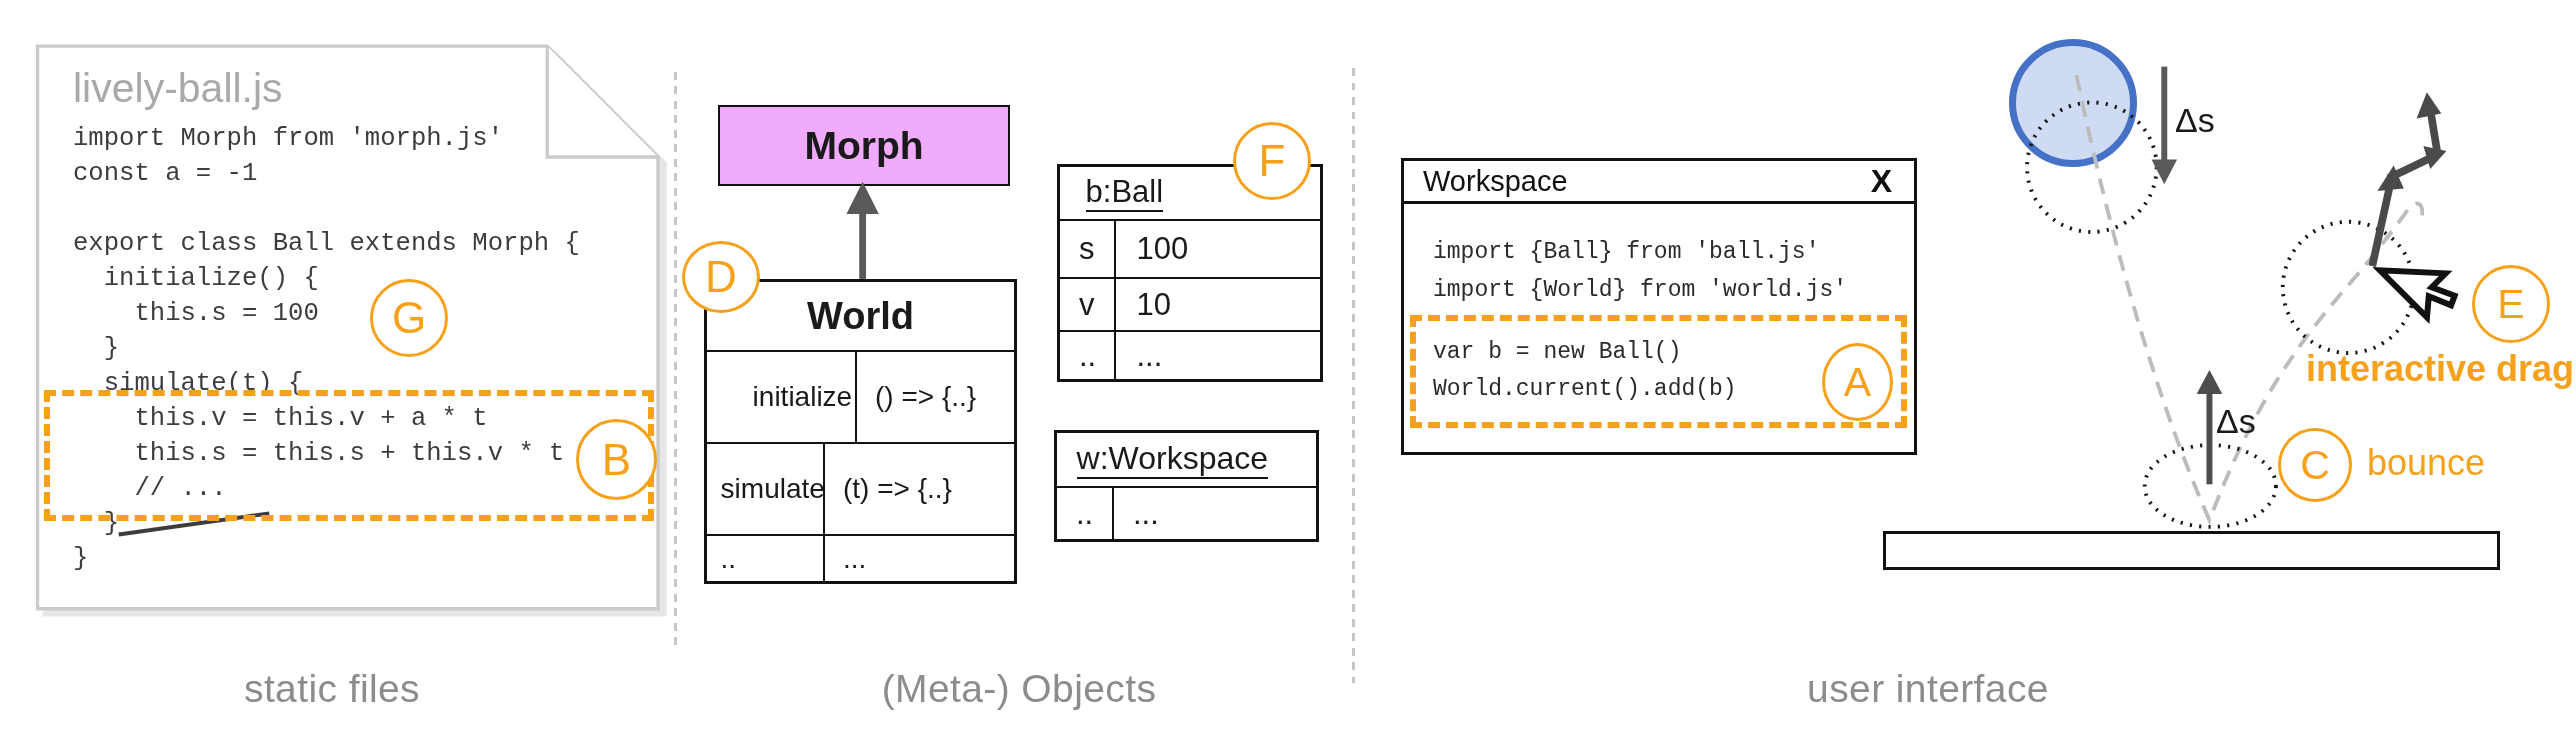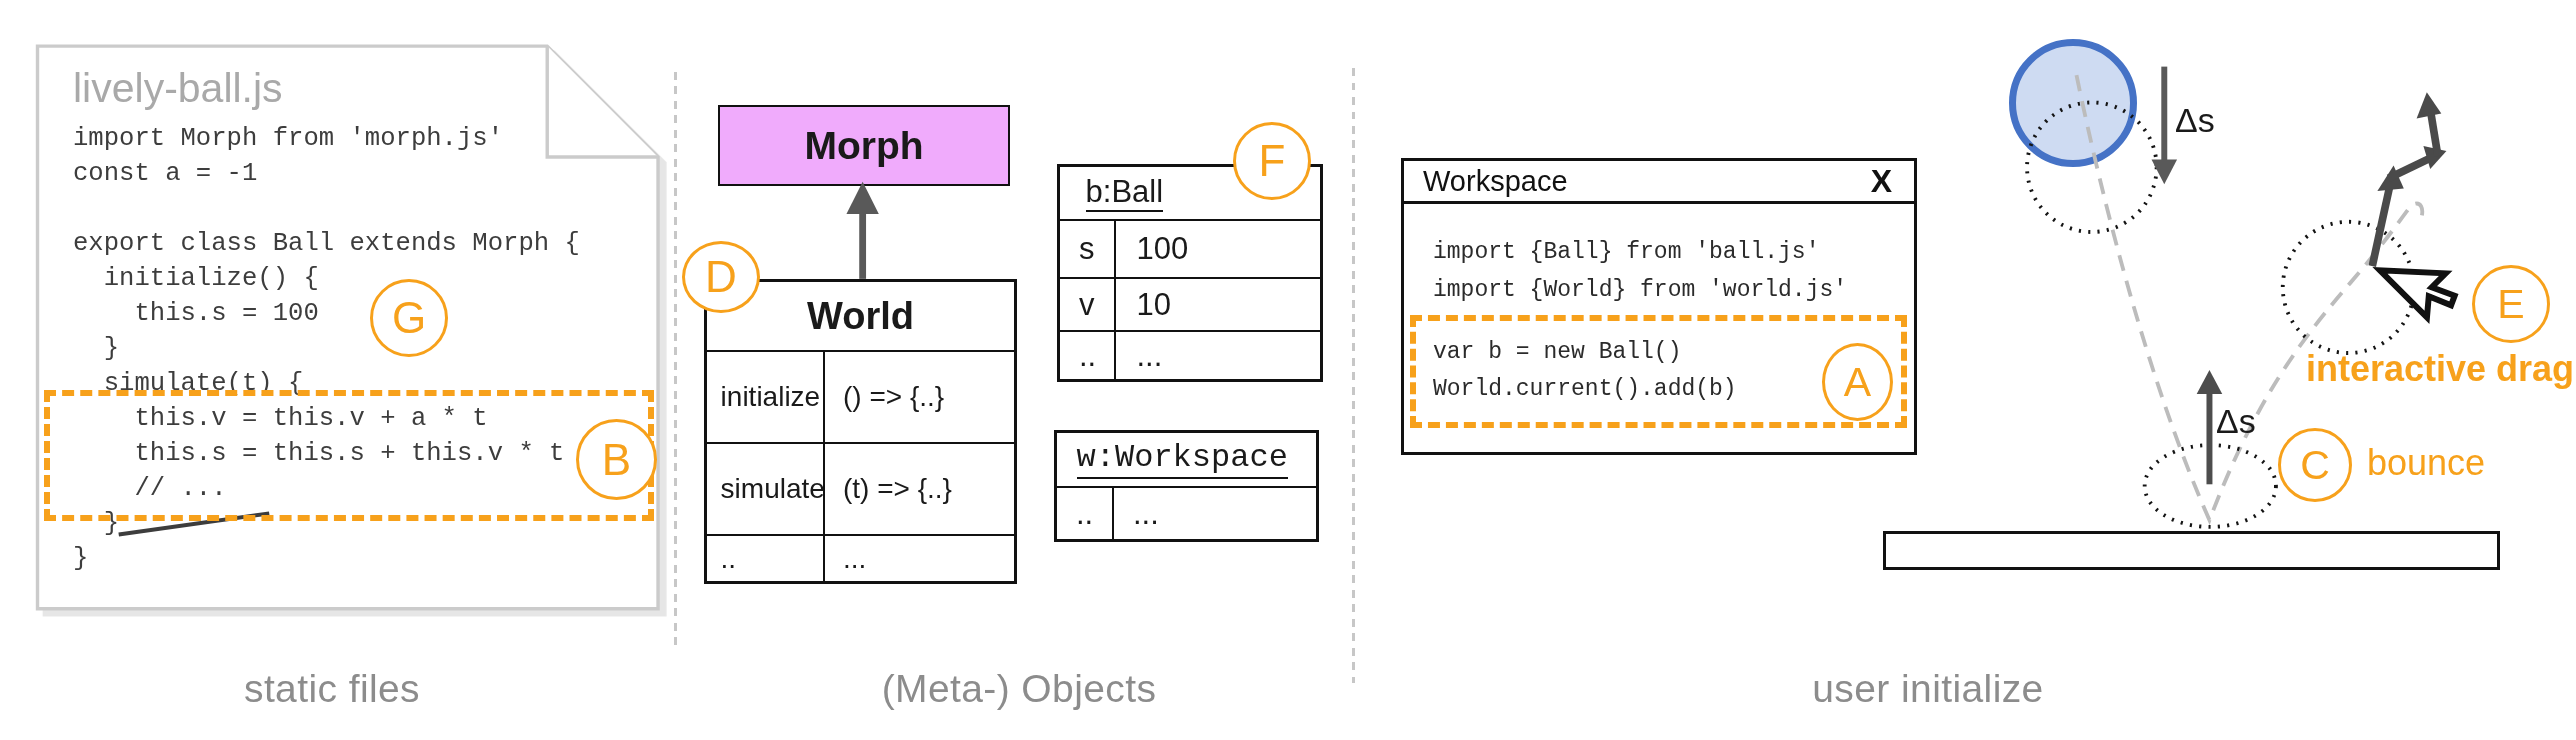--- a/index.html
+++ b/index.html
@@ -66,21 +66,21 @@
 </head>
 <body>
 
 <div id="canvas">
 
   <div class="vdivider" style="left:674px;top:72px;height:580px;"></div>
   <div class="vdivider" style="left:1352px;top:68px;height:615px;"></div>
 
   <div class="section-label" style="left:153px;top:667px;">static files</div>
   <div class="section-label" style="left:840px;top:667px;">(Meta-) Objects</div>
-  <div class="section-label" style="left:1749px;top:667px;">user initialize</div>
+  <div class="section-label" style="left:1749px;top:667px;">user interface</div>
 
   <svg id="file-svg" width="716" height="648" viewBox="0 0 840 760">
     <g style="filter:drop-shadow(8px 7px 0 #e6e6e6);">
       <path d="M44,54 H642 L772,184 V714 H44 Z" fill="#ffffff" stroke="#cbcbcb" stroke-width="4"></path>
       <path d="M642,54 V184 H772" fill="#ffffff" stroke="#cbcbcb" stroke-width="4"></path>
     </g>
   </svg>
 
   <div class="file-title">lively-ball.js</div>
 
@@ -102,21 +102,21 @@
   <div class="strike-line"></div>
 
   <div class="dashed-box" style="left:44px;top:390px;width:610px;height:131px;"></div>
   <div class="ann-circle" style="left:370px;top:279px;width:72px;height:72px;">G</div>
   <div class="ann-circle" style="left:576px;top:419px;width:75px;height:75px;">B</div>
 
   <div class="morph-box">Morph</div>
 
   <div class="uml" style="left:704px;top:279px;width:313px;height:305px;">
     <div class="uml-header center" style="height:68px;">World</div>
-    <div class="uml-row" style="height:90px;">
+    <div class="uml-row" style="height:90px;padding-left:32px;">
       <div class="uml-c1" style="width:118px;padding-left:13.6px;font-size:28px;">initialize</div>
       <div class="uml-c2" style="padding-left:18px;font-size:28px;">() =&gt; {..}</div>
     </div>
     <div class="uml-row" style="height:90px;">
       <div class="uml-c1" style="width:118px;padding-left:13.6px;font-size:28px;">simulate</div>
       <div class="uml-c2" style="padding-left:18px;font-size:28px;">(t) =&gt; {..}</div>
     </div>
     <div class="uml-row">
       <div class="uml-c1" style="width:118px;padding-left:13.6px;font-size:28px;">..</div>
       <div class="uml-c2" style="padding-left:18px;font-size:28px;">...</div>
@@ -135,21 +135,21 @@
       <div class="uml-c1" style="width:56px;padding-left:19px;font-size:31px;">v</div>
       <div class="uml-c2" style="padding-left:20.5px;font-size:31px;">10</div>
     </div>
     <div class="uml-row">
       <div class="uml-c1" style="width:56px;padding-left:19px;font-size:31px;">..</div>
       <div class="uml-c2" style="padding-left:20.5px;font-size:31px;">...</div>
     </div>
   </div>
 
   <div class="uml" style="left:1054px;top:430px;width:265px;height:112px;">
-    <div class="uml-header" style="height:53px;padding-left:19.6px;font-size:32px;font-family:Liberation Mono, monospace;">
+    <div class="uml-header" style="height:53px;padding-left:19.6px;font-size:32px;">
       <span class="obj-title">w:Workspace</span>
     </div>
     <div class="uml-row">
       <div class="uml-c1" style="width:57px;padding-left:19px;font-size:31px;">..</div>
       <div class="uml-c2" style="padding-left:19px;font-size:31px;">...</div>
     </div>
   </div>
 
   <div class="ann-circle" style="left:682px;top:241px;width:72px;height:66px;">D</div>
   <div class="ann-circle" style="left:1233px;top:122px;width:72px;height:72px;">F</div>

